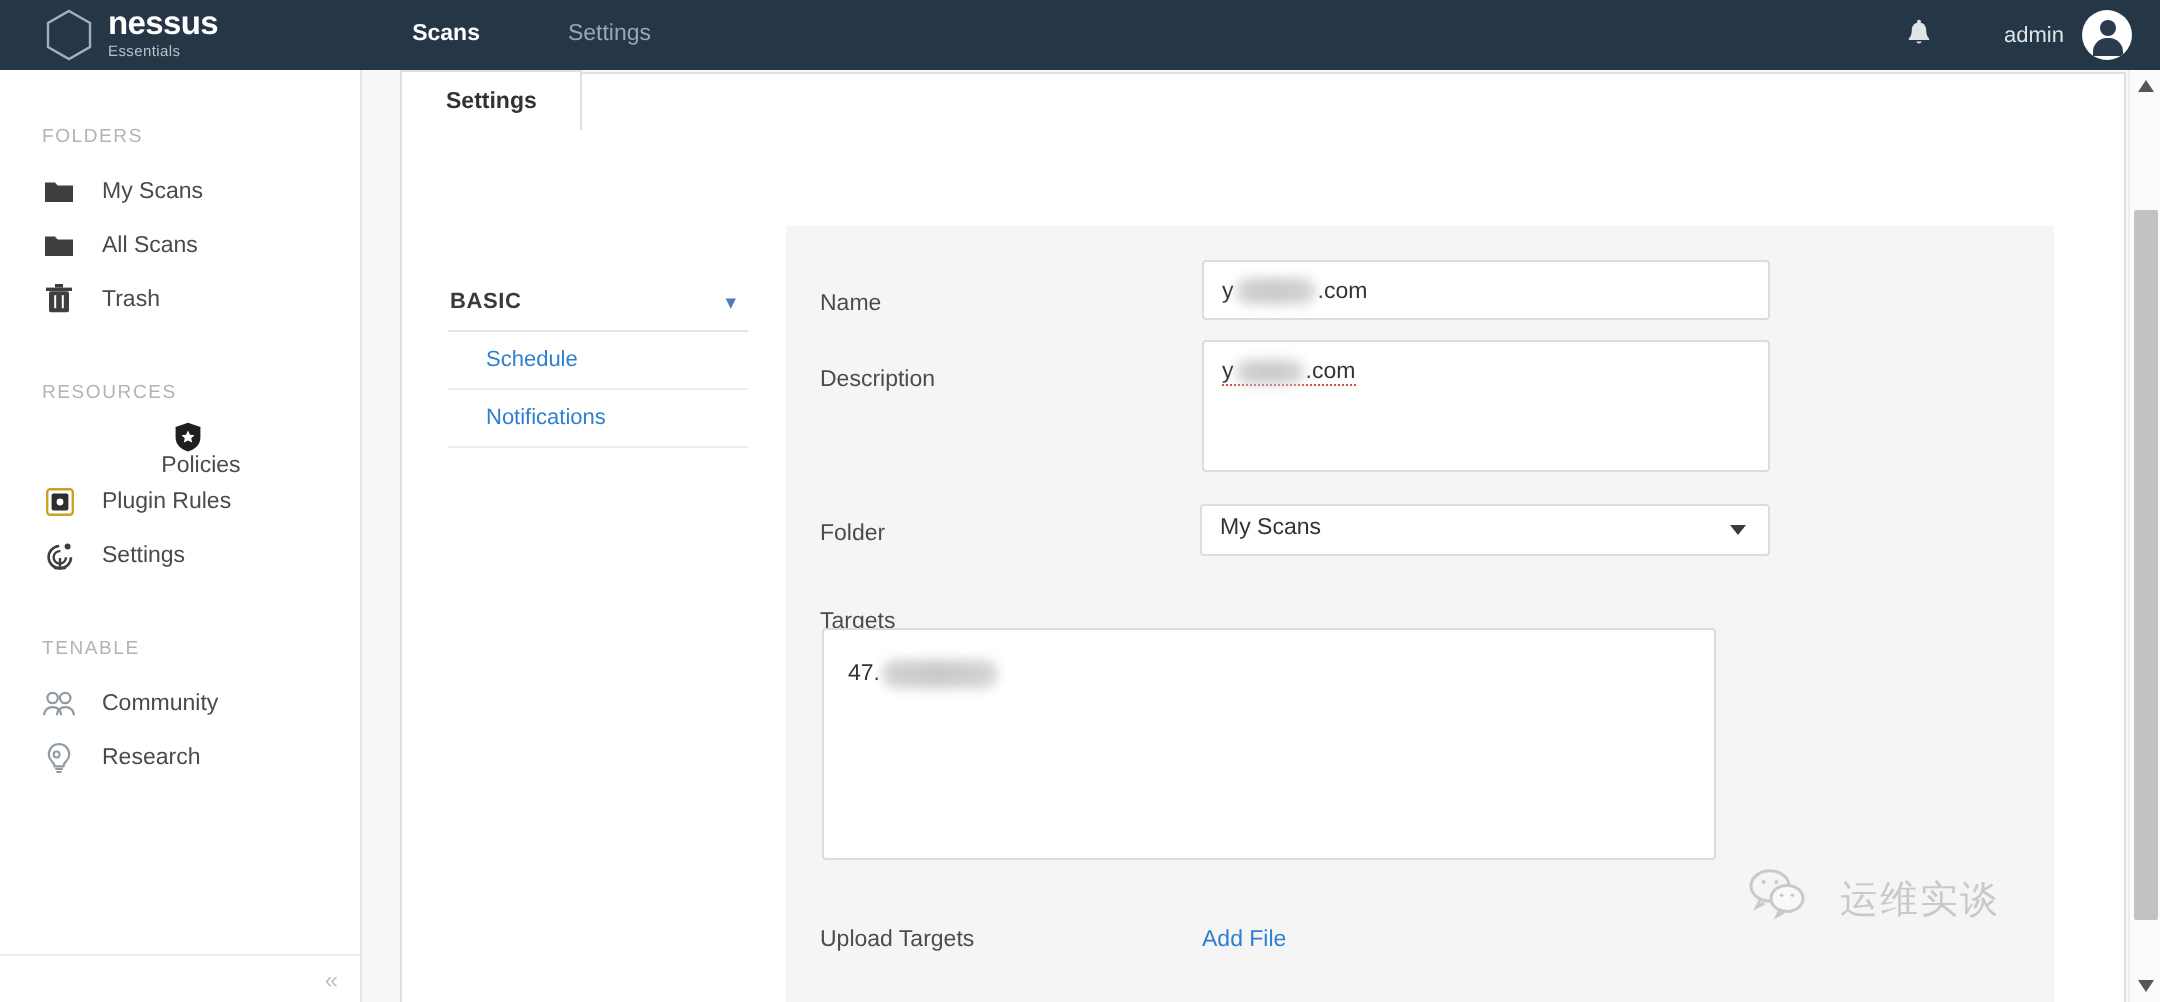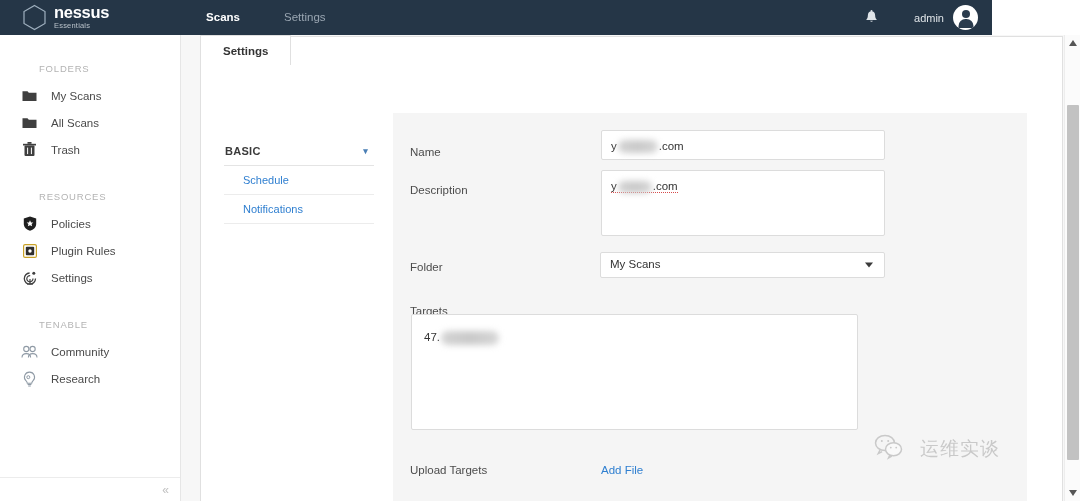--- a/index.html
+++ b/index.html
@@ -6,21 +6,21 @@
   html, body {
     width: 1080px; height: 501px;
     overflow: hidden;
     font-family: "Liberation Sans", sans-serif;
     background: #ffffff;
   }
   .app { position: relative; width: 1080px; height: 501px; overflow: hidden; background:#fff; }
 
   
   .topbar {
-    position: absolute; left: 0; top: 0; width: 992px; height: 35px;
+    position: absolute; left: 0; top: 0; width: 1080px; height: 35px;
     background: #253647;
     display: flex; align-items: center;
   }
   .brand { display: flex; align-items: center; margin-left: 22px; }
   .brand-mark { width: 25px; height: 27px; position: relative; }
   .brand-text { margin-left: 7px; line-height: 1; }
   .brand-name {
     color: #ffffff; font-size: 16.5px; font-weight: bold; letter-spacing: -0.3px;
     display: block; line-height: 15px;
   }
@@ -56,21 +56,21 @@
     width: 15px; height: 9px; border-radius: 7px 7px 0 0; background: #2a3b4d;
   }
 
   
   .sidebar {
     position: absolute; left: 0; top: 35px; width: 181px; height: 466px;
     background: #ffffff; border-right: 1px solid #e6e6e6;
   }
   .side-section-title {
     font-size: 9.5px; color: #b3b3b3; letter-spacing: 0.8px;
-    padding-left: 10px; text-transform: uppercase; margin-left: 29px;
+    padding-left: 21px; text-transform: uppercase;
   }
   .side-item {
     display: flex; align-items: center; height: 27px;
     padding-left: 21px; cursor: pointer;
   }
   .side-icon {
     width: 17px; height: 17px; margin-right: 13px;
     display: flex; align-items: center; justify-content: center;
     flex: 0 0 17px;
   }
@@ -249,21 +249,21 @@
           <rect x="4.5" y="0" width="4" height="1.8" fill="#3f3f3f"></rect>
           <rect x="4.1" y="5.6" width="1" height="6.5" fill="#ffffff"></rect>
           <rect x="7.9" y="5.6" width="1" height="6.5" fill="#ffffff"></rect>
         </svg>
       </span>
       <span class="side-label">Trash</span>
     </div>
 
     <div class="side-section-title" style="margin-top:28px;">RESOURCES</div>
 
-    <div class="side-item" style="margin-top:8px;">
+    <div class="side-item" style="margin-top:8px;flex-direction:column;">
       <span class="side-icon">
         <svg width="14" height="15" viewBox="0 0 14 15">
           <path d="M7 0.4 13.2 2.5v5.2c0 3.6-2.7 6-6.2 7.0-3.5-1-6.2-3.4-6.2-7.0V2.5z" fill="#1f1f1f"></path>
           <path d="M7 4.3 8 6.4l2.3.2-1.7 1.5.5 2.2L7 9.2l-2.1 1.1.5-2.2L3.7 6.6 6 6.4z" fill="#ffffff"></path>
         </svg>
       </span>
       <span class="side-label">Policies</span>
     </div>
 
     <div class="side-item">

